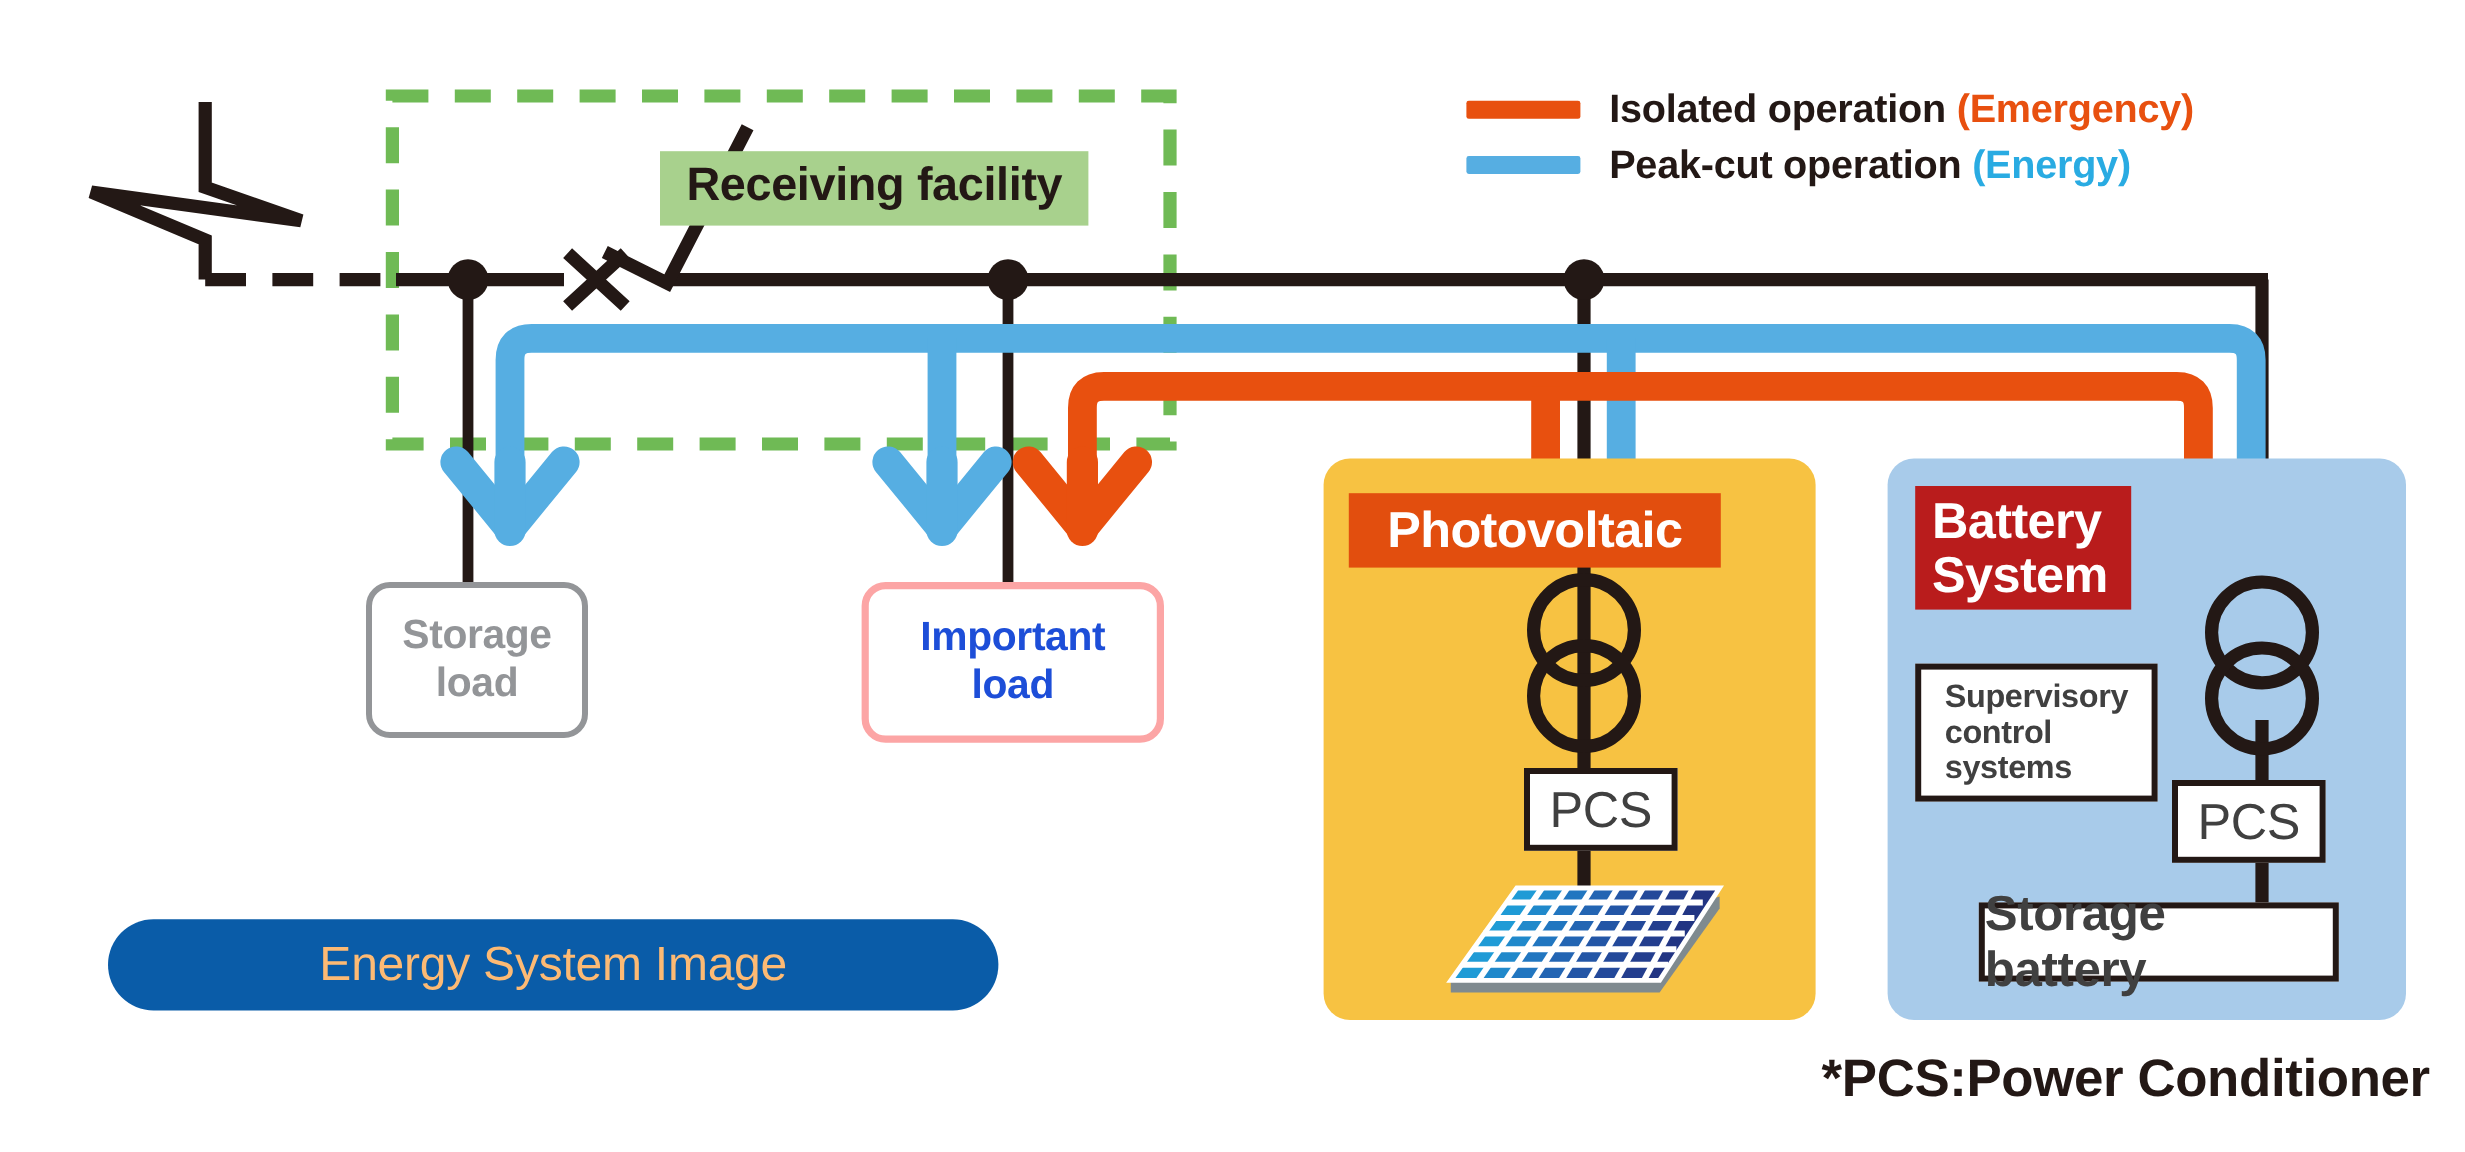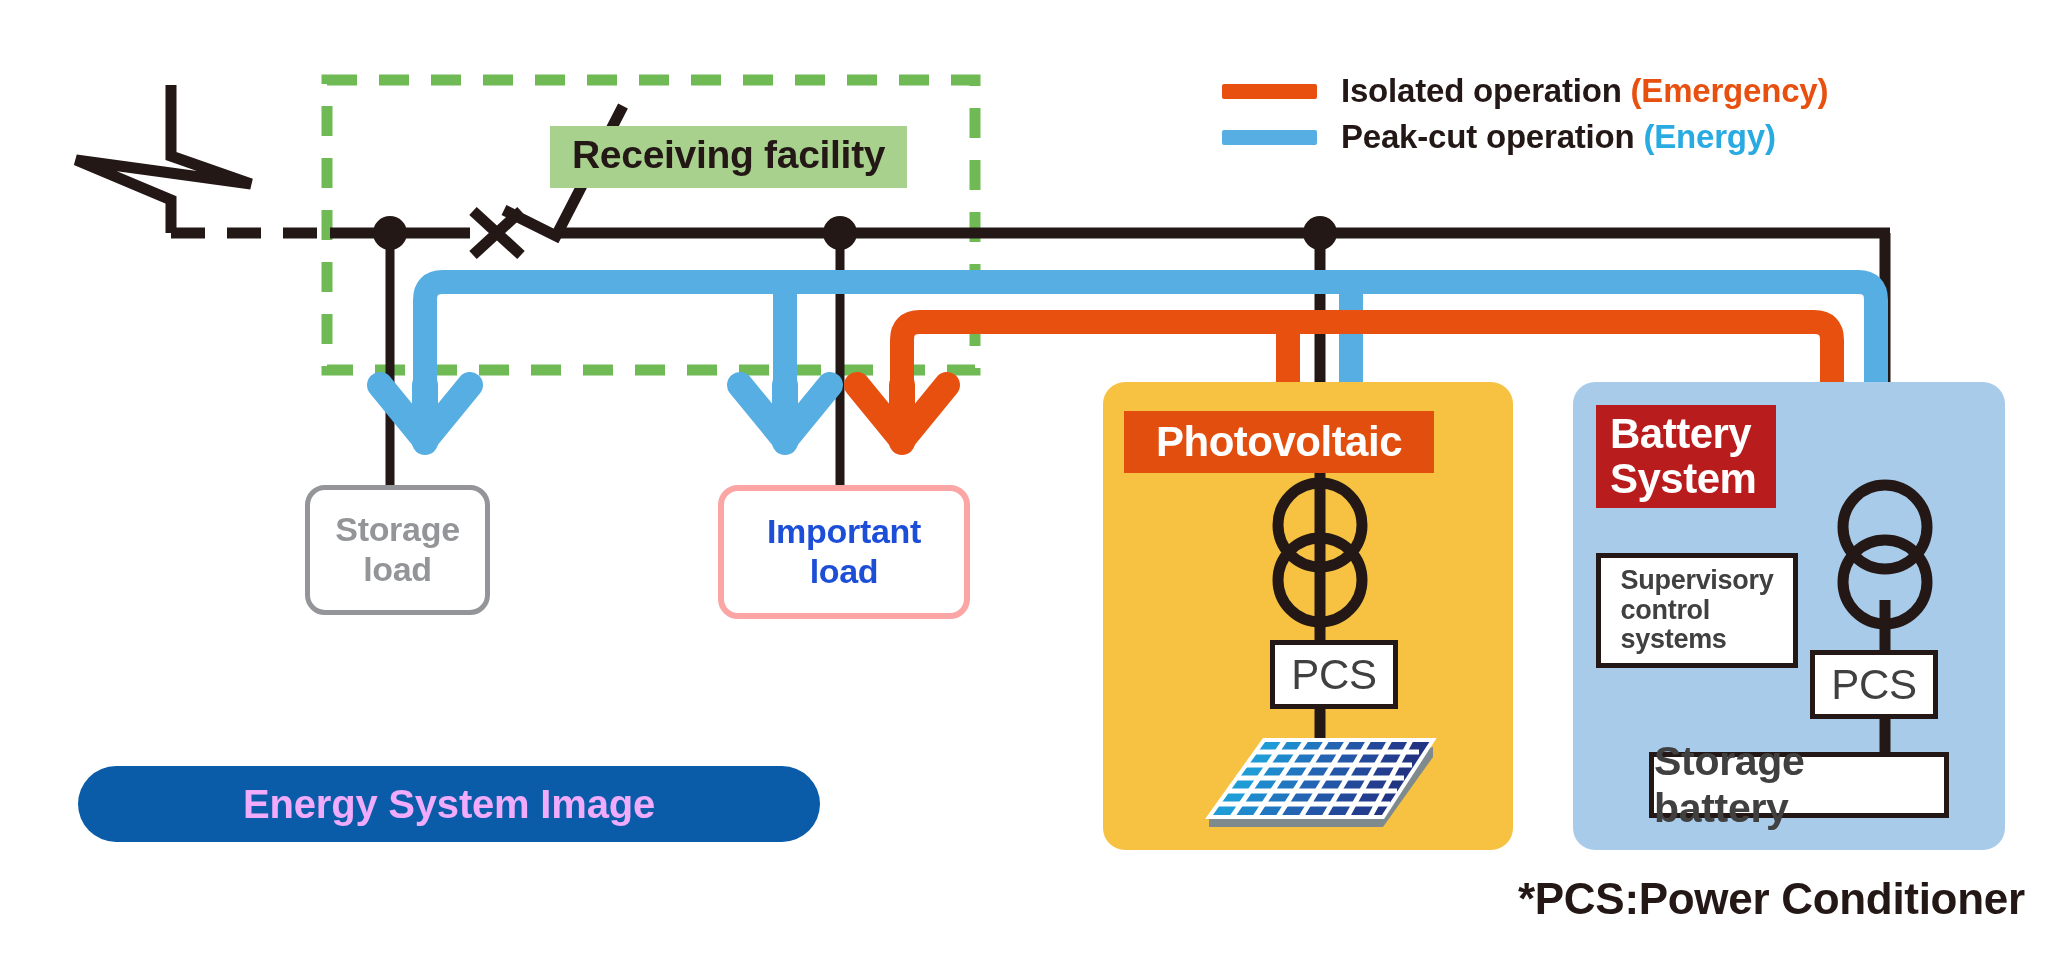--- a/index.html
+++ b/index.html
@@ -39,23 +39,23 @@
   
   .wbox{position:absolute;background:#fff;border:5px solid #231815;
         display:flex;align-items:center;justify-content:center;text-align:left;
         font-weight:bold;color:#404040;letter-spacing:-0.3px;}
   #pv-pcs{left:1270px;top:640px;width:118px;height:59px;font-size:42px;font-weight:normal;}
   #bat-pcs{left:1810px;top:650px;width:118px;height:59px;font-size:42px;font-weight:normal;}
   #supervisory{left:1596px;top:553px;width:192px;height:105px;font-size:27px;line-height:1.1;}
   #storage-battery{left:1649px;top:752px;width:290px;height:56px;font-size:41px;}
 
   
-  #title-pill{position:absolute;left:78px;top:766px;width:742px;height:76px;
-              background:#0A5CA8;border-radius:38px;color:#f0abfc;font-size:40px;
-              font-weight:bold;display:flex;align-items:center;justify-content:center;
+  #title-pill{position:absolute;left:90px;top:766px;width:742px;height:76px;
+              background:#0A5CA8;border-radius:38px;color:#fdba74;font-size:40px;
+              font-weight:normal;display:flex;align-items:center;justify-content:center;
               letter-spacing:-0.2px;}
 
   
   #footnote{left:1518px;top:874px;font-size:44px;font-weight:bold;color:#231815;letter-spacing:-0.3px;}
 </style>
 </head>
 <body>
 
 <div id="stage">
 

